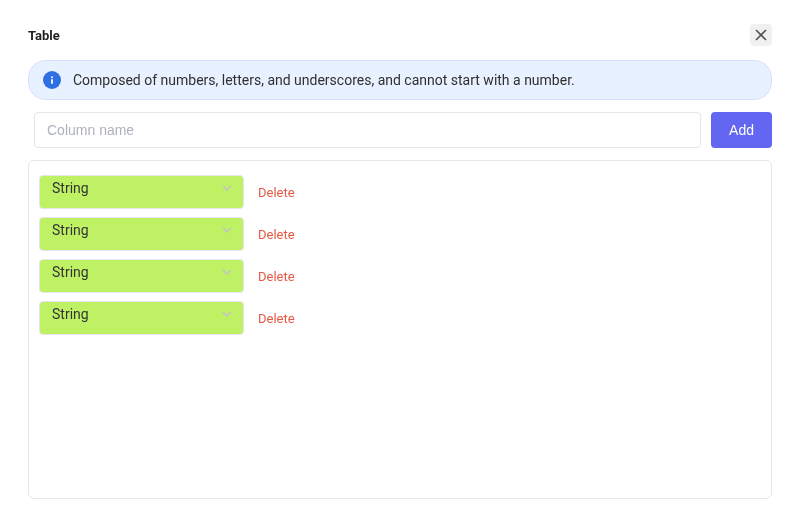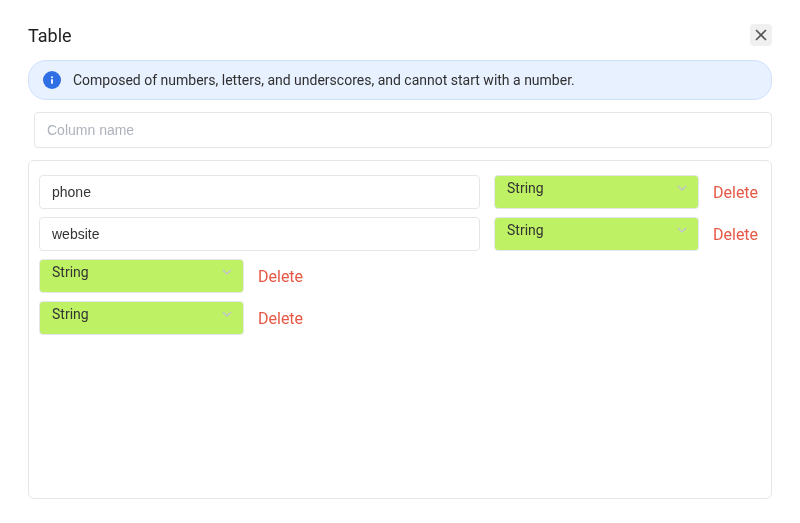--- a/index.html
+++ b/index.html
@@ -18,22 +18,22 @@
       flex-direction: column;
       gap: 12px;
     }
     .modal-header {
       display: flex;
       align-items: center;
       justify-content: space-between;
       margin-bottom: 2px;
     }
     .modal-title {
-      font-size: 18px;
-      font-weight: 400;
+      font-size: 13px;
+      font-weight: 700;
       color: #1f1f1f;
     }
     .close-btn {
       width: 22px;
       height: 22px;
       border-radius: 4px;
       background: #f0f0f0;
       display: flex;
       align-items: center;
       justify-content: center;
@@ -133,21 +133,21 @@
       cursor: pointer;
     }
     .select .chev {
       color: #c1c4cc;
       display: flex;
       align-items: center;
     }
     .select .chev svg { width: 12px; height: 12px; }
     .delete-link {
       color: #e65845;
-      font-size: 16px;
+      font-size: 13px;
       cursor: pointer;
       width: 48px;
       text-align: left;
     }
   </style>
 </head>
 <body>
 
 <div class="modal">
 
@@ -168,39 +168,38 @@
       <svg viewBox="0 0 10 10">
         <circle cx="5" cy="2.3" r="1" fill="#fff"></circle>
         <rect x="4.1" y="4" width="1.8" height="5" rx="0.9" fill="#fff"></rect>
       </svg>
     </div>
     <div class="alert-text">Composed of numbers, letters, and underscores, and cannot start with a number.</div>
   </div>
 
   <div class="add-row">
     <input class="input" type="text" placeholder="Column name" style="">
+    <button class="btn-primary">Add</button>
   </div>
 
   <div class="panel">
 
     <div class="col-row">
-      <input class="name-input" type="text" value="phone" style="">
-      <div class="select">
-        <span>String</span>
-        <span class="chev">
-          <svg viewBox="0 0 12 12" fill="none" stroke="currentColor" stroke-width="1.5">
-              <polyline points="2,4 6,8 10,4"></polyline>
-            </svg>
-        </span>
-      </div>
-      <span class="delete-link">Delete</span>
-    </div>
-
-    <div class="col-row">
-      <input class="name-input" type="text" value="website" style="">
+      <div class="select">
+        <span>String</span>
+        <span class="chev">
+          <svg viewBox="0 0 12 12" fill="none" stroke="currentColor" stroke-width="1.5">
+              <polyline points="2,4 6,8 10,4"></polyline>
+            </svg>
+        </span>
+      </div>
+      <span class="delete-link">Delete</span>
+    </div>
+
+    <div class="col-row">
       <div class="select">
         <span>String</span>
         <span class="chev">
           <svg viewBox="0 0 12 12" fill="none" stroke="currentColor" stroke-width="1.5">
               <polyline points="2,4 6,8 10,4"></polyline>
             </svg>
         </span>
       </div>
       <span class="delete-link">Delete</span>
     </div>

